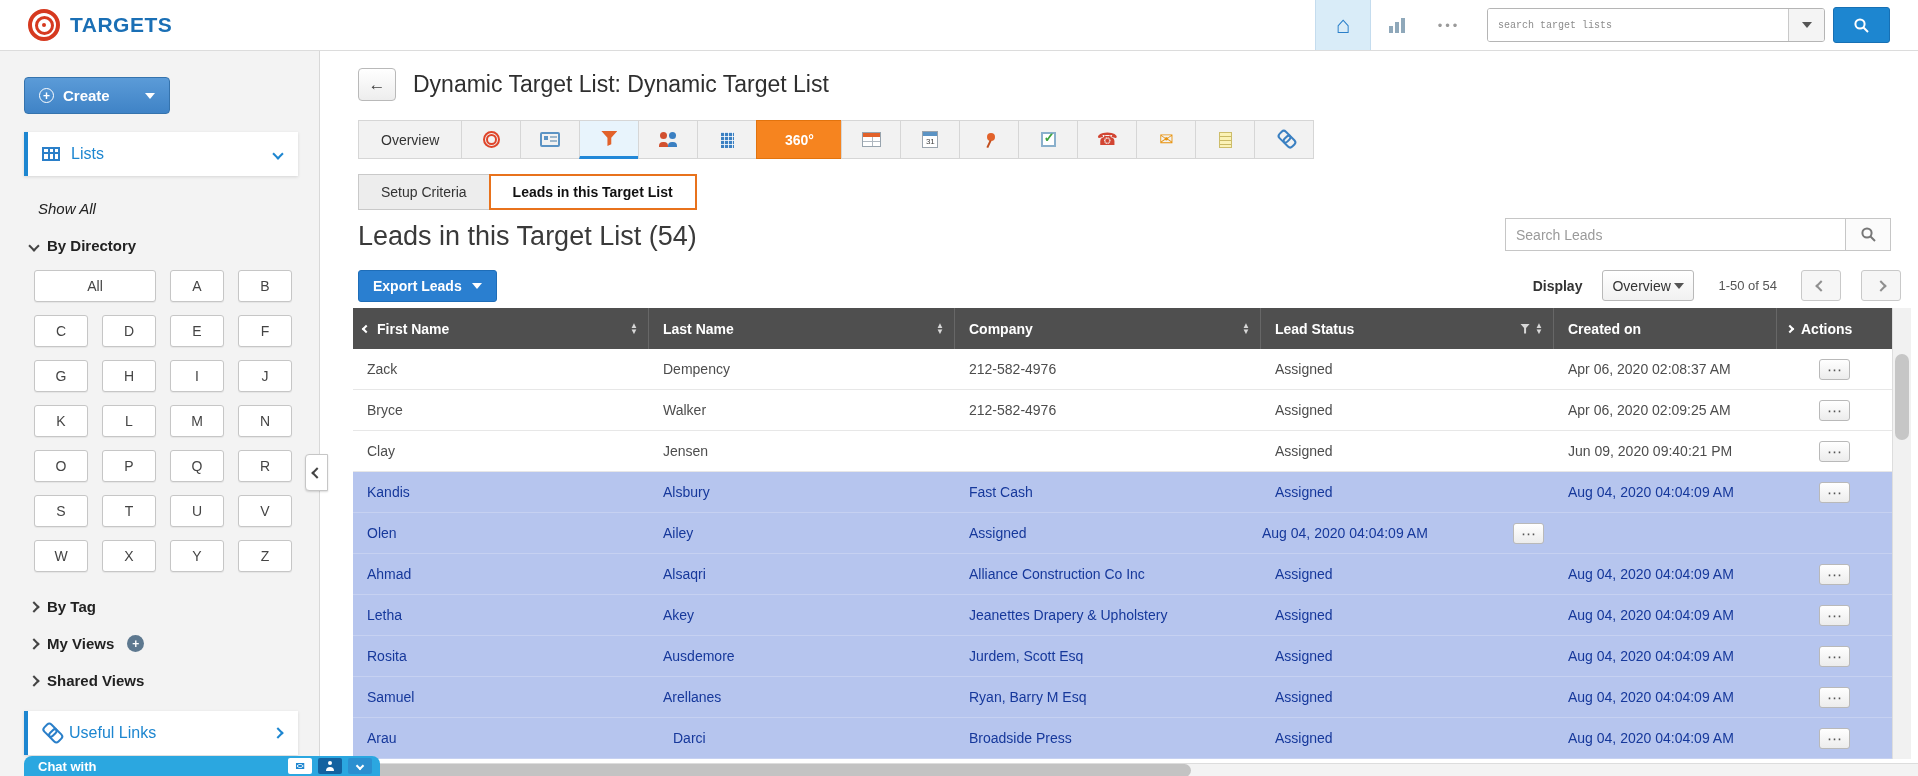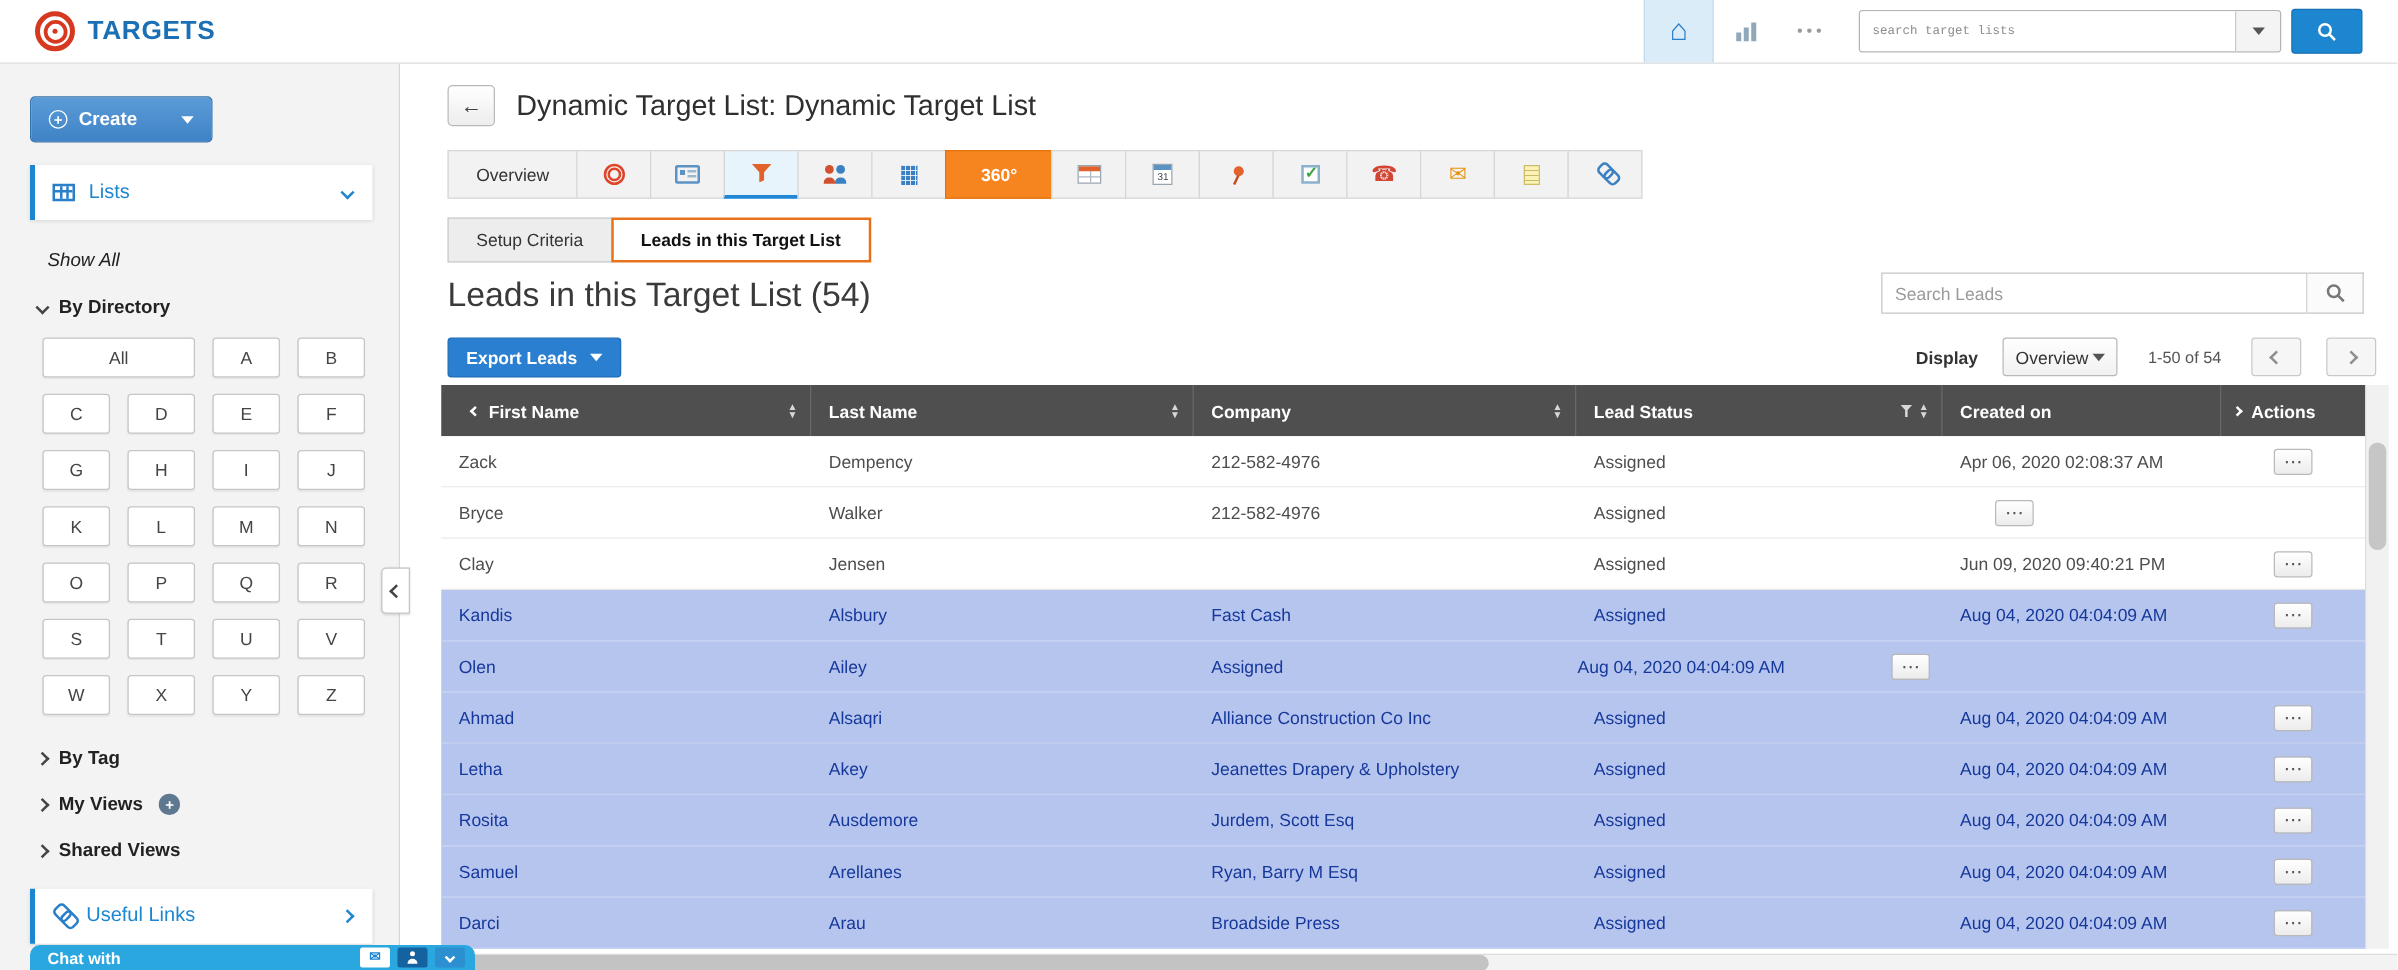--- a/index.html
+++ b/index.html
@@ -185,21 +185,21 @@
     display:flex; align-items:center; justify-content:center; cursor:pointer; }
 
   
   .table { position:absolute; left:32px; top:257px; width:1539px; }
   .thead { display:flex; height:41px; background:#4f4f4f; color:#fff; }
   .th { display:flex; align-items:center; padding-left:14px; font-size:14px; font-weight:bold;
     border-right:1px solid rgba(255,255,255,.14); cursor:pointer; }
   .th:last-child { border-right:none; }
   .c0 { width:296px; } .c1 { width:306px; } .c2 { width:306px; }
   .c3 { width:293px; } .c4 { width:223px; } .c5 { width:115px; }
-  .th.c0 { padding-left:24px; } .th.c0 .chev { margin-right:8px; flex:none; }
+  .th.c0 { padding-left:10px; } .th.c0 .chev { margin-right:8px; flex:none; }
   .th.c5 { padding-left:10px; } .th.c5 .chev { margin-right:8px; flex:none; }
   .sort { display:flex; flex-direction:column; align-items:center; line-height:6px; font-size:8px;
     color:#d8d8d8; margin-left:auto; margin-right:10px; }
   .sort::before { content:"▲"; } .sort::after { content:"▼"; }
   .th-icons { margin-left:auto; margin-right:10px; display:flex; align-items:center; gap:5px; }
   .th-icons .sort { margin:0; }
   .i-filter { width:10px; height:10px; background:#d8d8d8;
     clip-path:polygon(0 0,100% 0,60% 45%,60% 100%,40% 100%,40% 45%); }
   .tr { display:flex; height:41px; background:#fff; border-bottom:1px solid #e7e7e7;
     color:#4d4d4d; font-size:14px; cursor:pointer; }
@@ -465,20 +465,21 @@
       <div class="td c4">Apr 06, 2020 02:08:37 AM</div>
       <div class="td c5">
           <button class="dots-btn"></button>
         </div>
     </div>
     <div class="tr">
       <div class="td c0">Bryce</div>
       <div class="td c1">Walker</div>
       <div class="td c2">212-582-4976</div>
       <div class="td c3">Assigned</div>
+      <div class="td c4">Apr 06, 2020 02:09:25 AM</div>
       <div class="td c5">
           <button class="dots-btn"></button>
         </div>
     </div>
     <div class="tr">
       <div class="td c0">Clay</div>
       <div class="td c1">Jensen</div>
       <div class="td c2"></div>
       <div class="td c3">Assigned</div>
       <div class="td c4">Jun 09, 2020 09:40:21 PM</div>
@@ -539,22 +540,22 @@
       <div class="td c0">Samuel</div>
       <div class="td c1">Arellanes</div>
       <div class="td c2">Ryan, Barry M Esq</div>
       <div class="td c3">Assigned</div>
       <div class="td c4">Aug 04, 2020 04:04:09 AM</div>
       <div class="td c5">
           <button class="dots-btn"></button>
         </div>
     </div>
     <div class="tr sel">
+      <div class="td c1">Arau</div>
       <div class="td c0">Darci</div>
-      <div class="td c1">Arau</div>
       <div class="td c2">Broadside Press</div>
       <div class="td c3">Assigned</div>
       <div class="td c4">Aug 04, 2020 04:04:09 AM</div>
       <div class="td c5">
           <button class="dots-btn"></button>
         </div>
     </div>
   </div>
 
   <div class="vscroll">

